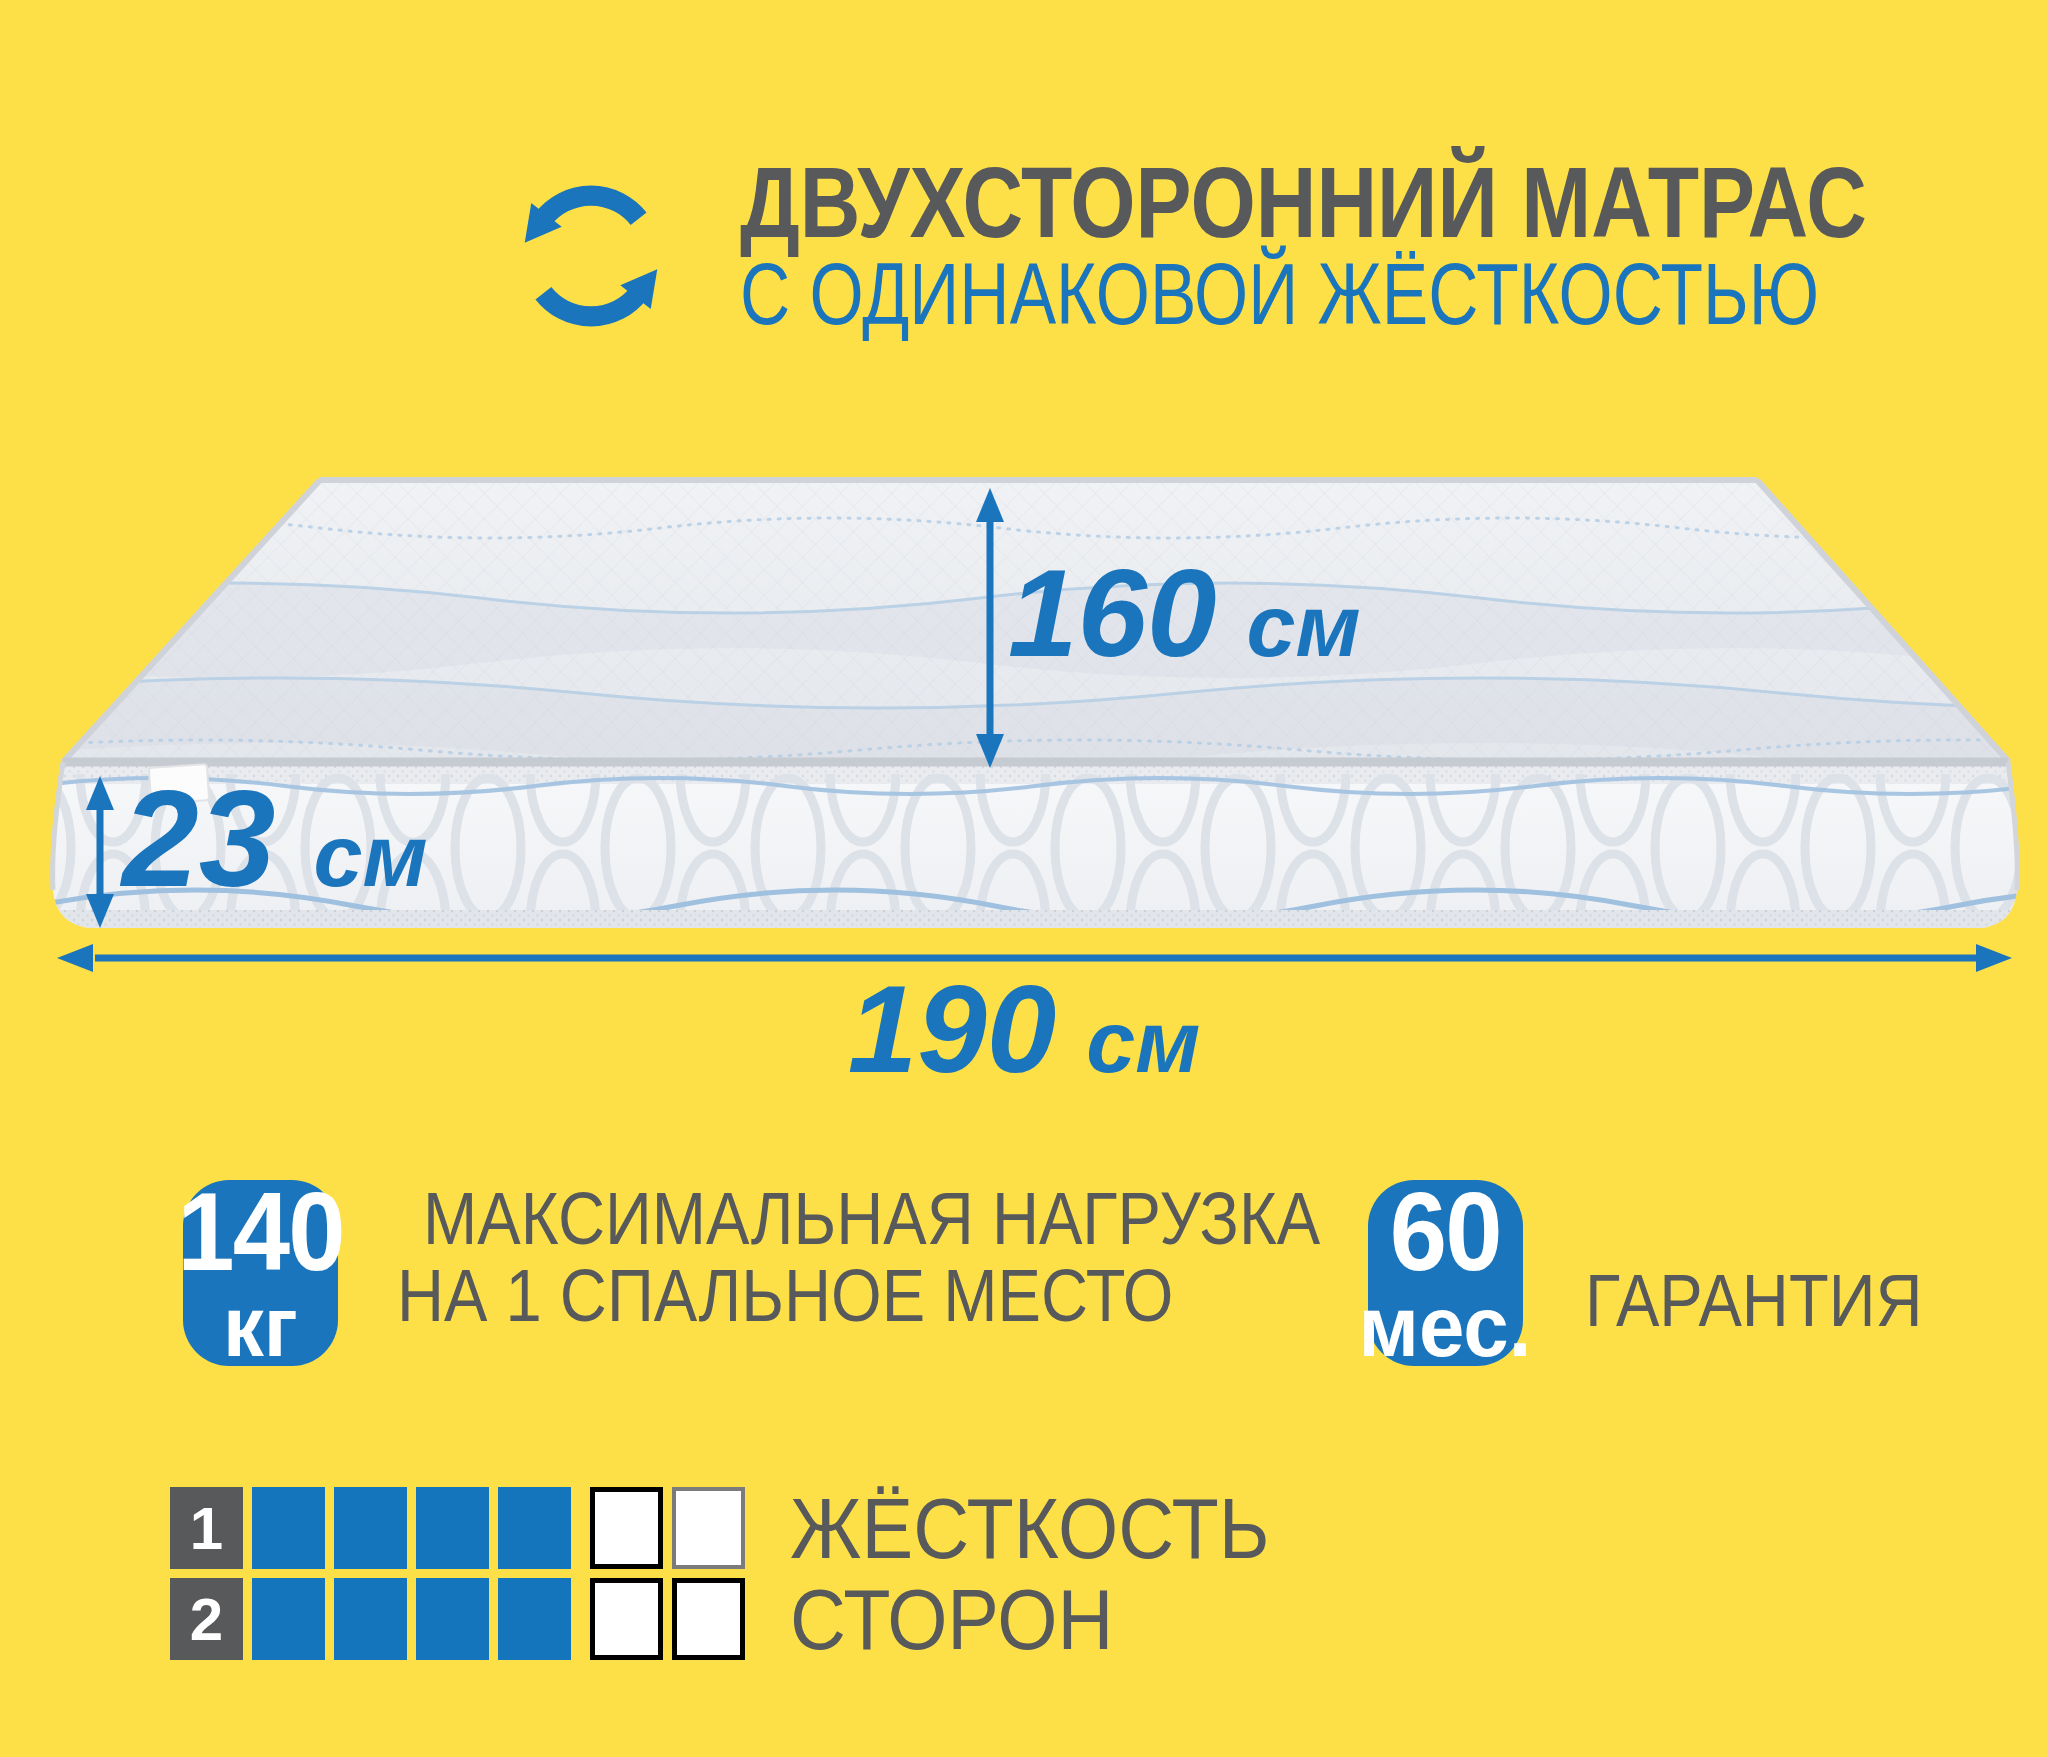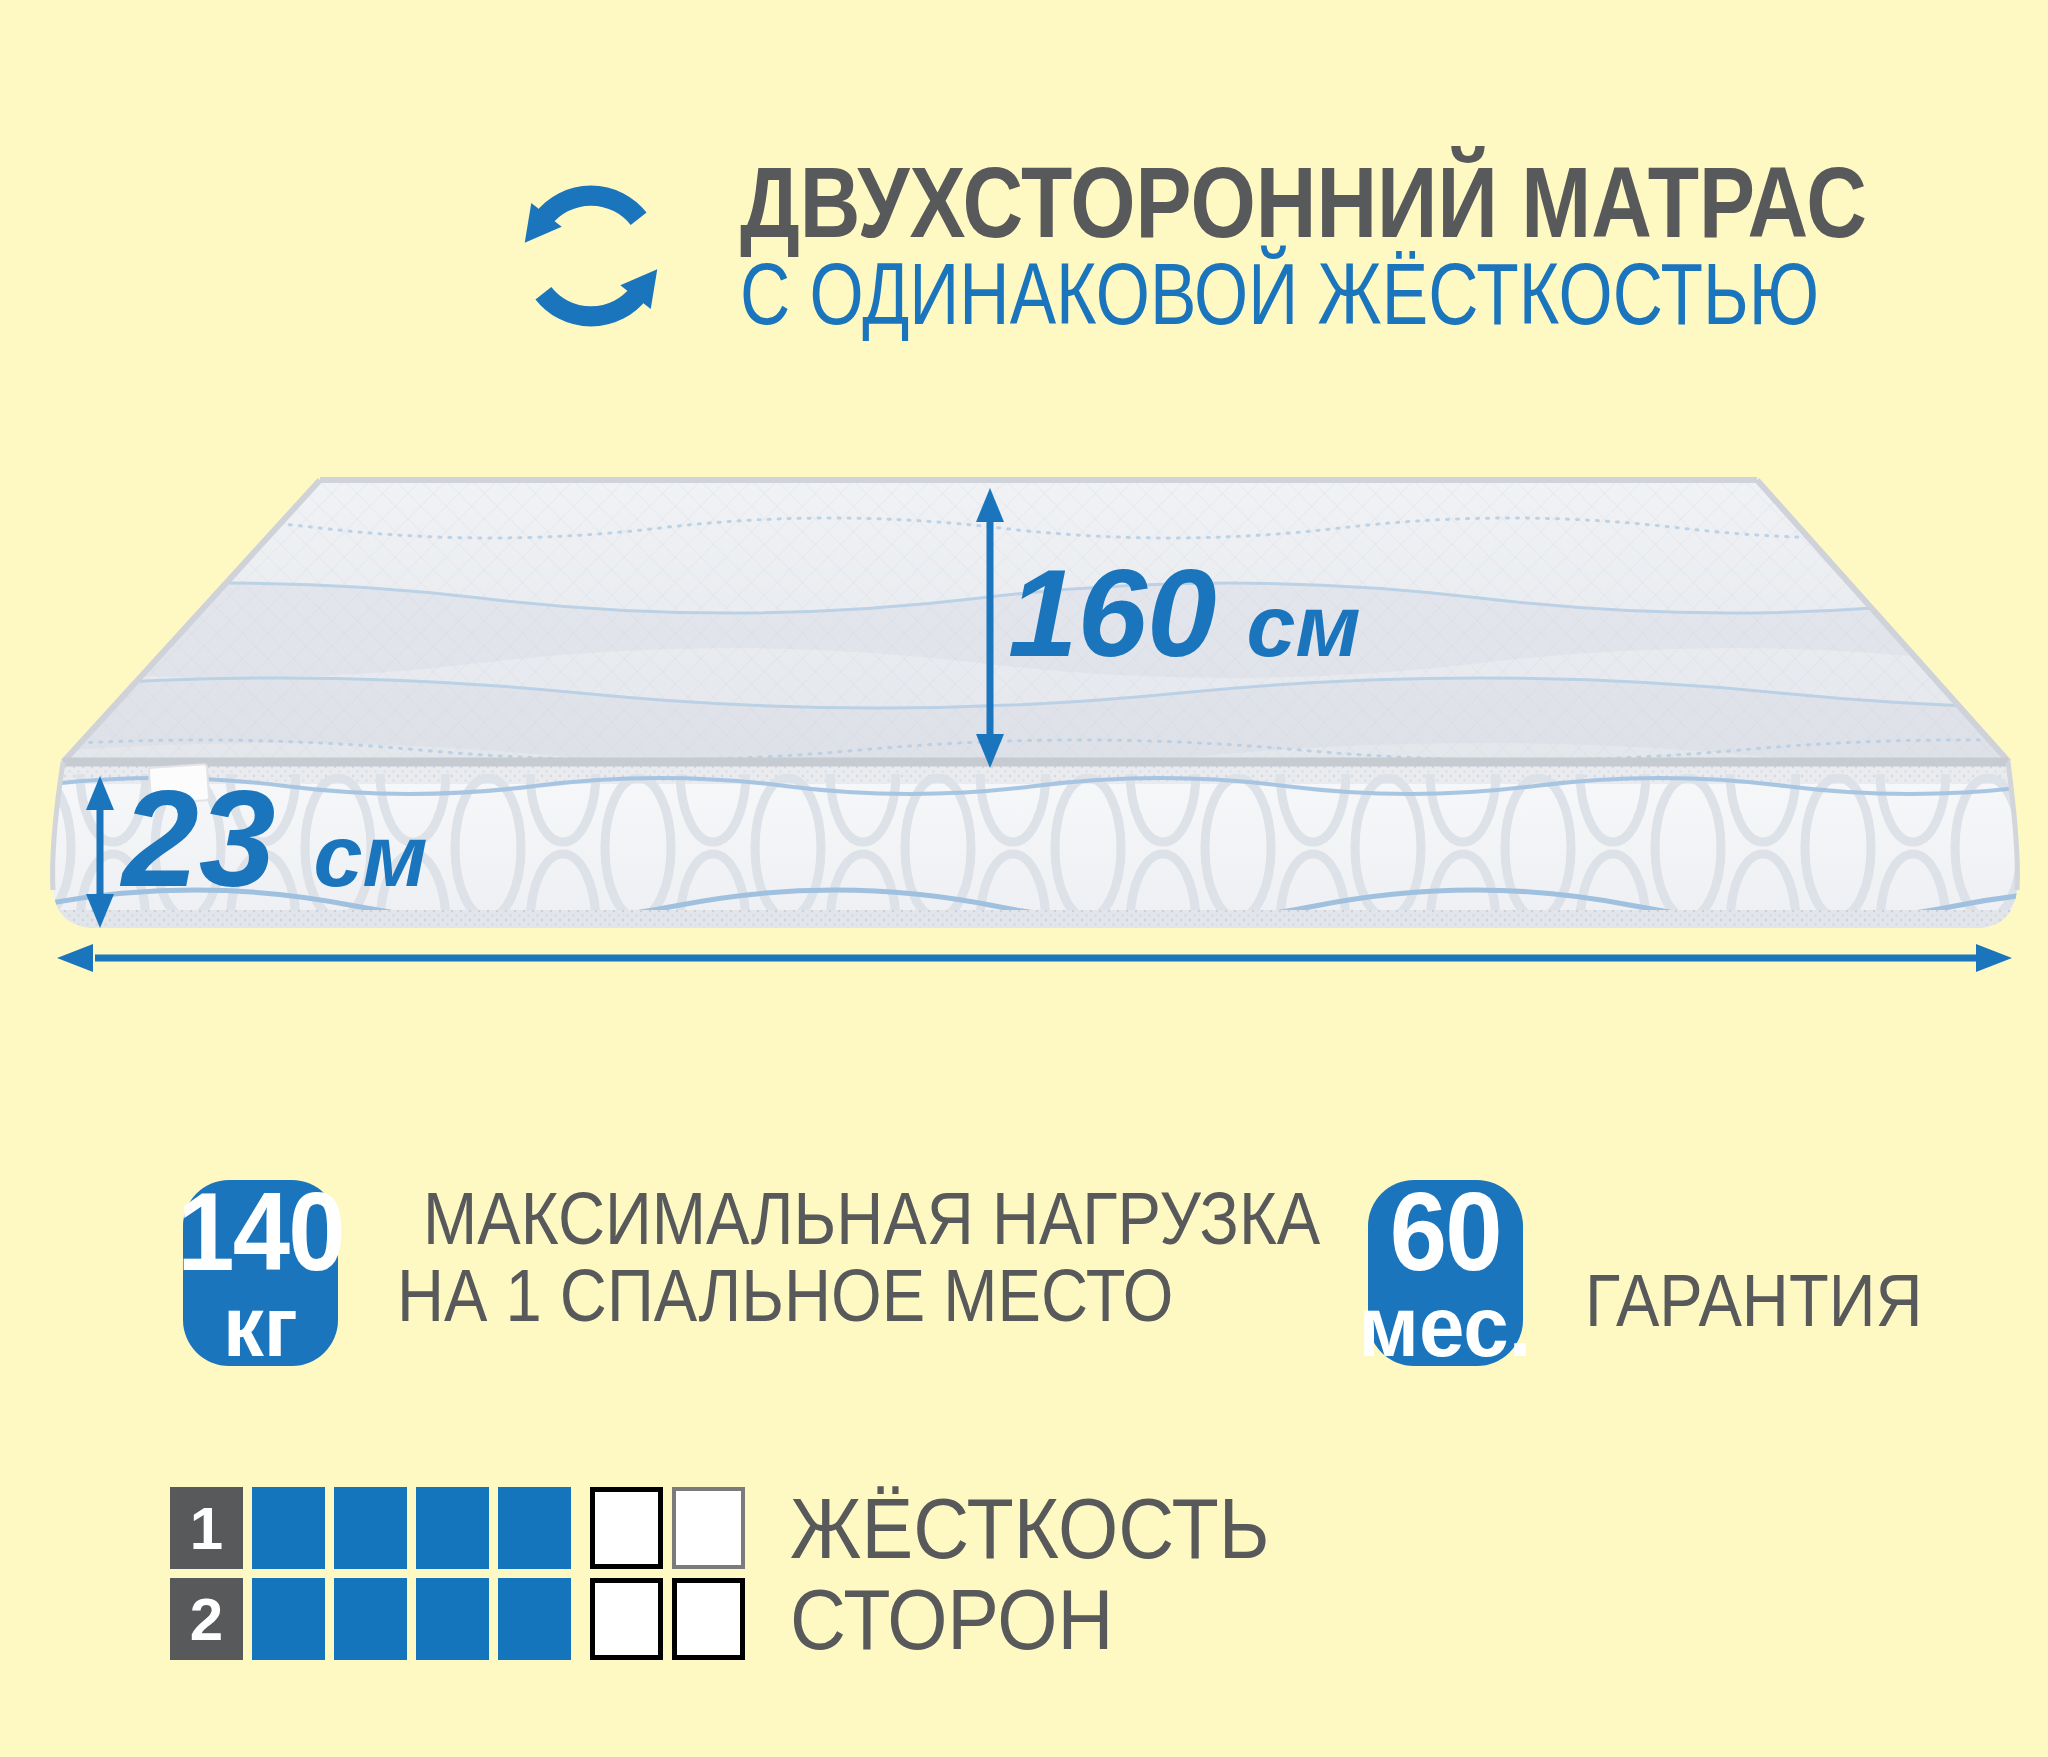--- a/index.html
+++ b/index.html
@@ -1,19 +1,19 @@
 <!DOCTYPE html>
 <html><head>
 <meta charset="utf-8">
 <style>
   html,body{margin:0;padding:0;background:#fff;}
   .canvas{
     position:relative;
     width:2048px;height:1757px;
-    background:#fef9c3;
+    background:#fde047;
     font-family:"Liberation Sans", sans-serif;
     overflow:hidden;
   }
   
   .hdr-icon{position:absolute;left:503px;top:172px;width:176px;height:168px;}
   .title1{
     position:absolute;left:740px;top:152px;
     font-size:100px;font-weight:bold;line-height:1;color:var(--gray,#58595B);
     white-space:nowrap;
   }
@@ -182,20 +182,23 @@
         <polygon points="2012,490 1976,476 1976,504"></polygon>
       </g>
     </svg>
 
     <div class="dim-label lbl-width">
       <span class="dim-num">160</span><span class="dim-unit">см</span>
     </div>
     <div class="dim-label lbl-height">
       <span class="dim-num big">23</span><span class="dim-unit">см</span>
     </div>
+    <div class="dim-label lbl-length">
+      <span class="dim-num">190</span><span class="dim-unit">см</span>
+    </div>
   </div>
 
   <div class="badge badge-load">
     <div class="v1">140</div>
     <div class="v2">кг</div>
   </div>
   <div class="badge-text bt-load1">
     <span class="cond sx88">МАКСИМАЛЬНАЯ НАГРУЗКА</span>
   </div>
   <div class="badge-text bt-load2">

